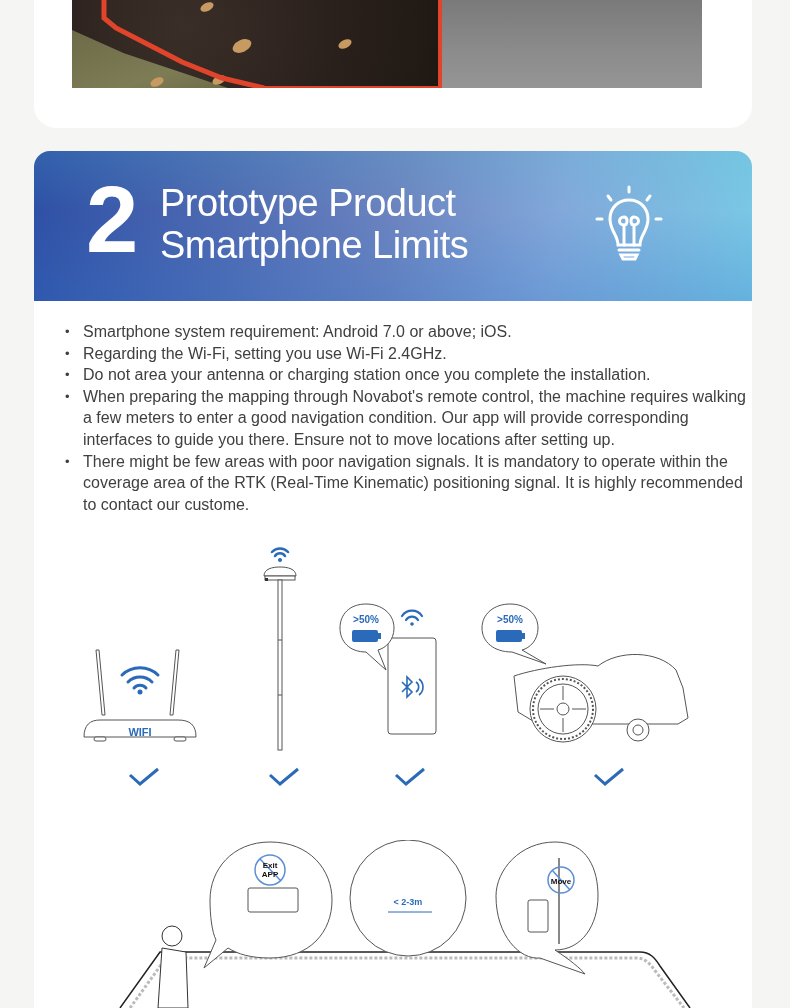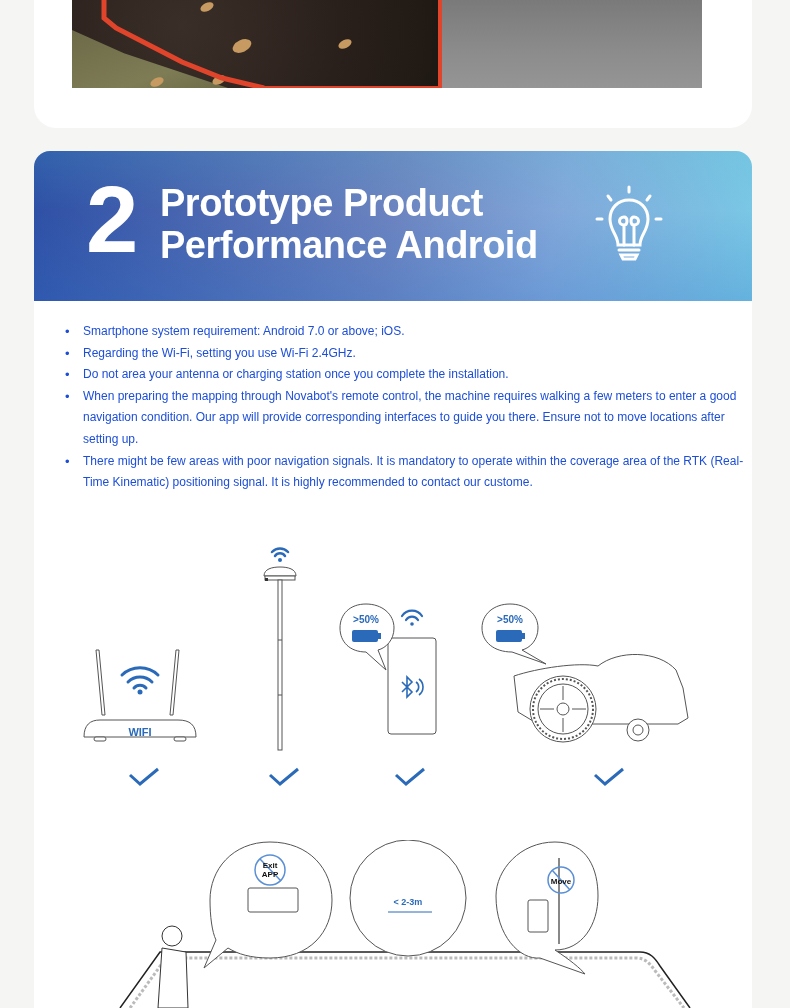--- a/index.html
+++ b/index.html
@@ -10,25 +10,25 @@
   .photo .grass { position: absolute; left: 0; top: 30px; width: 260px; height: 58px; background: linear-gradient(160deg, #6d6a48, #7e7c55 50%, #5e5c3a); clip-path: polygon(0 0, 20% 40%, 60% 100%, 0 100%); }
   .photo .asphalt { position: absolute; left: 368px; top: 0; width: 262px; height: 88px; background: linear-gradient(180deg, #7a7a7a, #8c8c8c 60%, #959595); }
   .photo svg { position: absolute; left: 0; top: 0; }
   .leaf { position: absolute; width: 14px; height: 8px; background: #c79a62; border-radius: 50%; transform: rotate(-25deg); }
 
   .card-main { position: absolute; left: 34px; top: 151px; width: 718px; height: 900px; background: #fff; border-radius: 16px 16px 0 0; overflow: hidden; }
   .banner { position: absolute; left: 0; top: 0; width: 718px; height: 150px;
     background: linear-gradient(100deg, #2d4fa5 0%, #4c68b1 25%, #6c84c0 50%, #82a8da 72%, #79c9e6 100%); }
   .banner::after { content:""; position:absolute; inset:0; background: linear-gradient(180deg, rgba(80,200,210,0.15) 0%, rgba(0,0,0,0) 40%, rgba(40,110,200,0.25) 100%); }
   .big-num { position: absolute; left: 52px; top: 22px; font-size: 94px; font-weight: bold; color: #fff; line-height: 1; z-index: 2; }
-  .title { position: absolute; left: 126px; top: 31px; color: #fff; font-weight: bold; font-size: 38px; line-height: 42px; z-index: 2; letter-spacing: -0.5px; }
+  .title { position: absolute; left: 126px; top: 31px; color: #fff; font-weight: normal; font-size: 38px; line-height: 42px; z-index: 2; letter-spacing: -0.5px; }
   .bulb { position: absolute; left: 554px; top: 32px; width: 82px; height: 82px; z-index: 2; }
 
   .bullets { position: absolute; left: 31px; top: 170px; width: 690px; list-style: none; }
-  .bullets li { position: relative; padding-left: 18px; font-size: 12px; line-height: 21.6px; color: #1d4ed8; }
+  .bullets li { position: relative; padding-left: 18px; font-size: 16px; line-height: 21.6px; color: #404040; }
   .bullets li::before { content: "•"; position: absolute; left: 0; top: 0; font-size: 13px; }
 
   .fig { position: absolute; }
   .check { position: absolute; width: 32px; height: 20px; }
   .lbl { font-family: "Liberation Sans", sans-serif; font-weight: bold; }
 </style>
 </head>
 <body>
 
 <div class="card-top"></div>
@@ -45,21 +45,21 @@
     <path d="M32 0 L32 18 L44 28 L110 62 L150 78 L192 88" stroke="#e0452c" stroke-width="5" fill="none"></path>
     <path d="M368 0 L368 88 L190 88" stroke="#e0452c" stroke-width="4" fill="none"></path>
   </svg>
 </div>
 
 <div class="card-main">
   <div class="banner">
     <div class="big-num">2</div>
     <div class="title">
       <div>Prototype Product</div>
-      <div>Performance Android</div>
+      <div>Smartphone Limits</div>
     </div>
     <svg class="bulb" viewBox="0 0 82 82">
       <g stroke="#fff" stroke-width="3" fill="none" stroke-linecap="round">
         <line x1="41" y1="4" x2="41" y2="9"></line>
         <line x1="20" y1="13" x2="23" y2="17"></line>
         <line x1="62" y1="13" x2="59" y2="17"></line>
         <line x1="9" y1="36" x2="14" y2="36"></line>
         <line x1="68" y1="36" x2="73" y2="36"></line>
         <path d="M30 62 C30 52 22 48 22 36 C22 25 30 17 41 17 C52 17 60 25 60 36 C60 48 52 52 52 62 Z"></path>
         <path d="M36 62 L36 42 M46 62 L46 42 M36 42 C30 42 30 34 36 34 C40 34 40 42 36 42 M46 42 C52 42 52 34 46 34 C42 34 42 42 46 42"></path>

